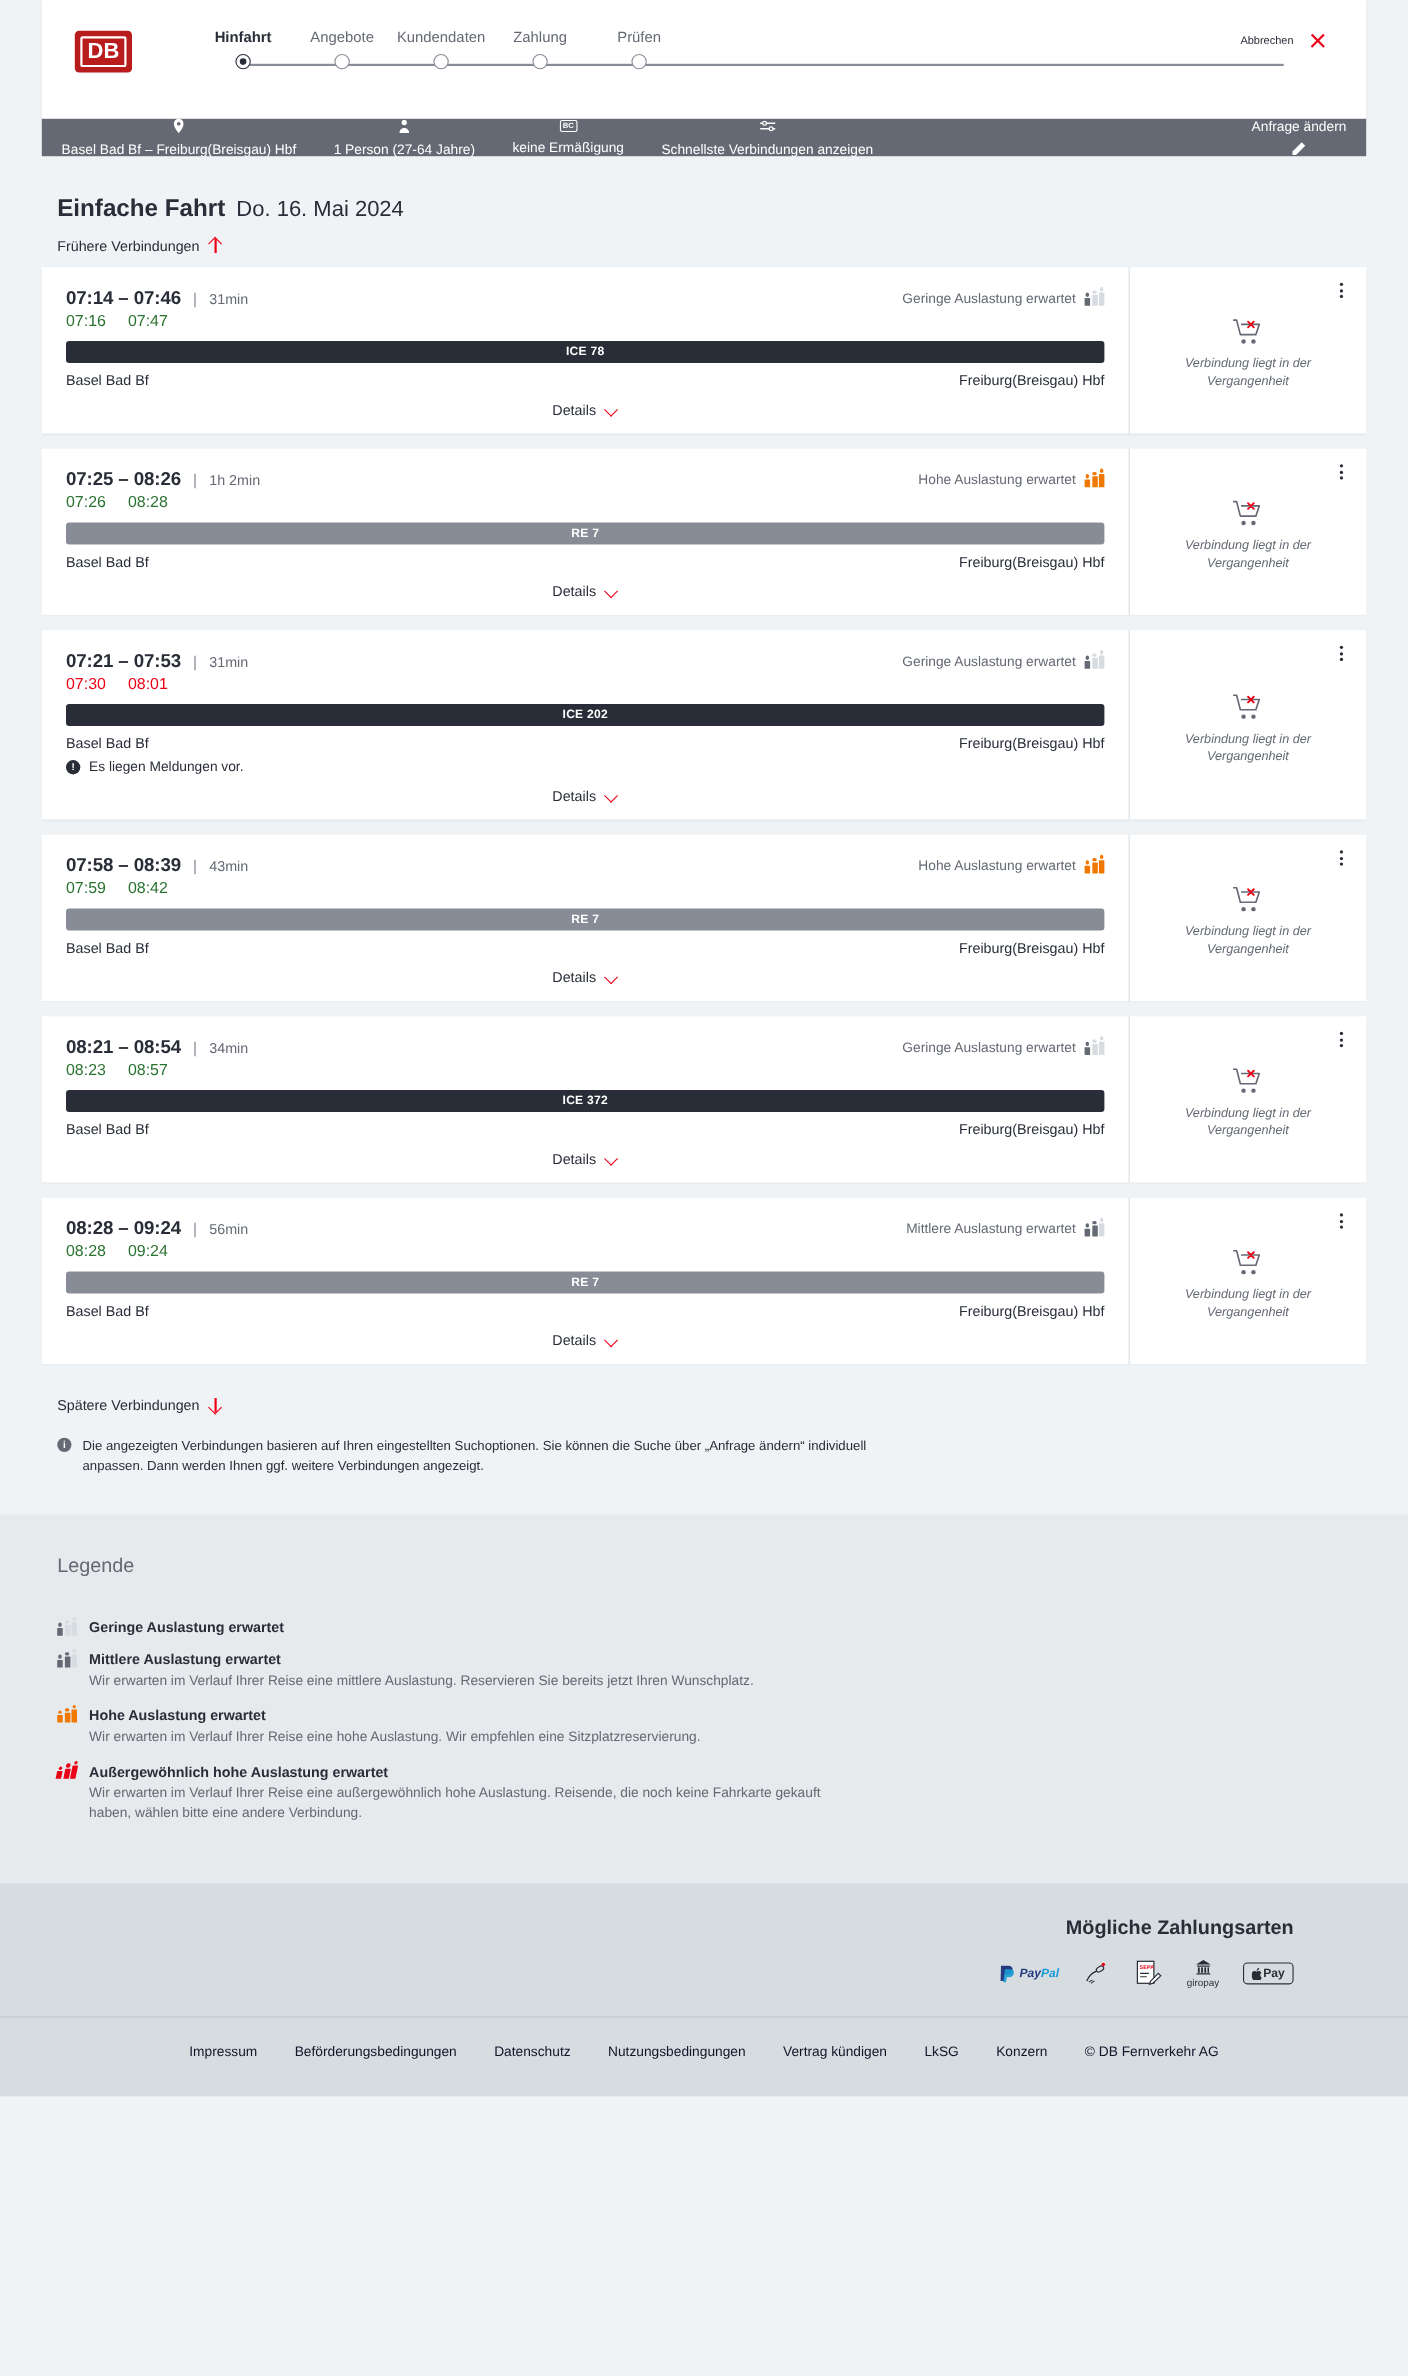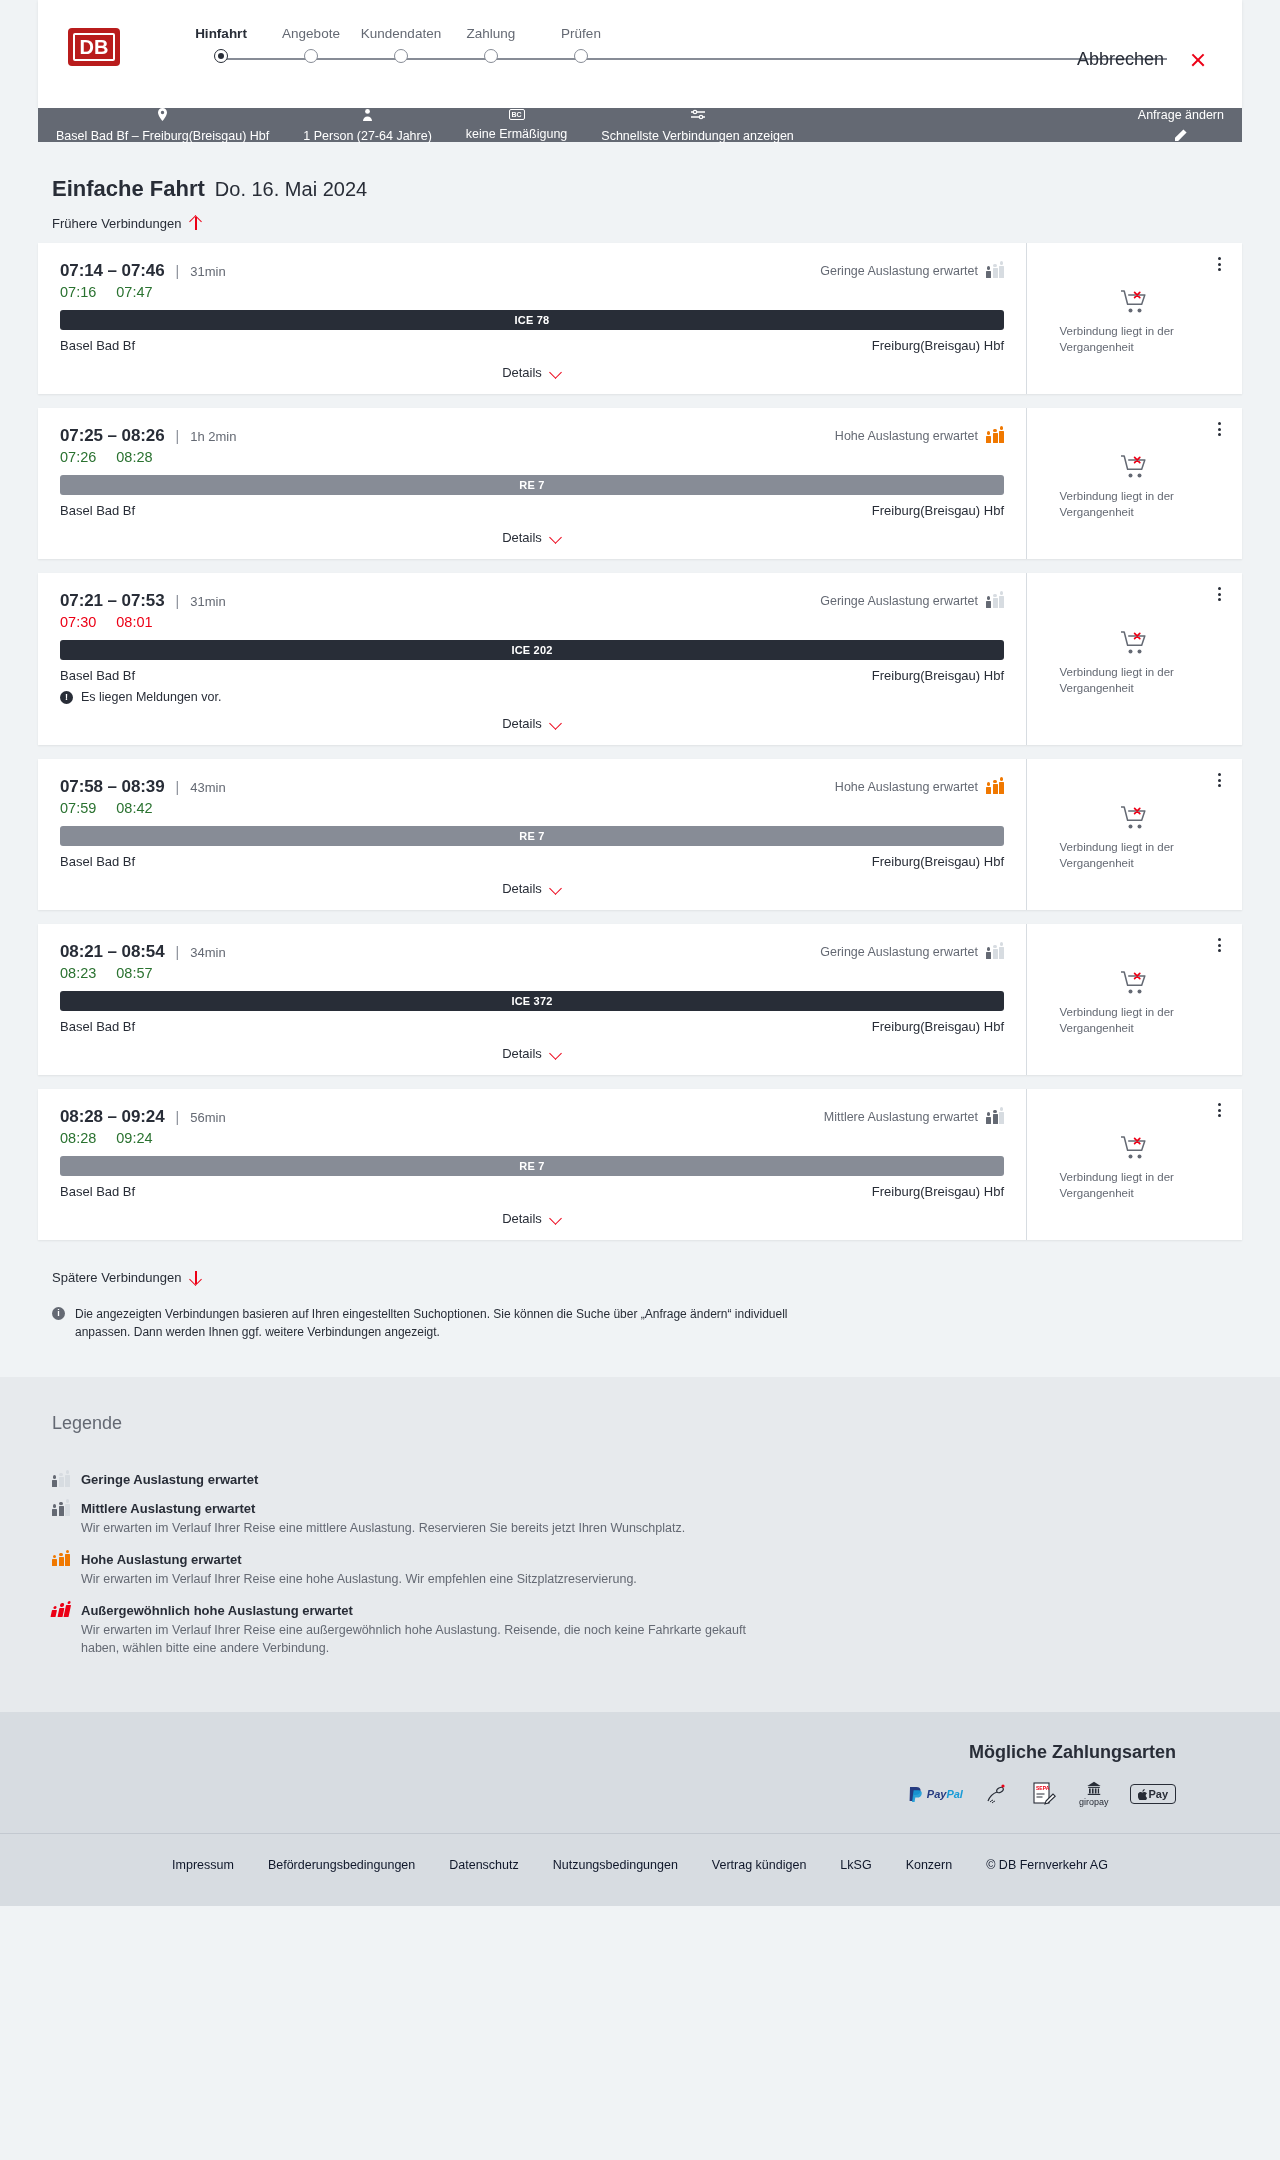--- a/index.html
+++ b/index.html
@@ -91,25 +91,25 @@
     position: absolute;
     left: 3px; top: 3px;
     width: 6px; height: 6px;
     border-radius: 50%;
     background: #282d37;
   }
 
   .cancel-btn {
     position: absolute;
     right: 30px;
-    top: 48px;
+    top: 28px;
     display: flex;
     align-items: center;
-    gap: 26px;
-    font-size: 18px;
+    gap: 14px;
+    font-size: 10px;
     color: #282d37;
     cursor: pointer;
     background: none; border: none;
     font-family: "Liberation Sans", sans-serif;
   }
   .x-icon { width: 16px; height: 16px; position: relative; }
   .x-icon::before, .x-icon::after {
     content: ""; position: absolute; left: 0; top: 7px;
     width: 16px; height: 2.2px; background: #ec0016;
   }
@@ -297,22 +297,23 @@
     width: 18px; height: 22px;
     display: flex; flex-direction: column; align-items: center; justify-content: center;
     gap: 2.5px; cursor: pointer;
     background:none;border:none;padding:0;
   }
   .kebab span { width: 3px; height: 3px; border-radius: 50%; background: #282d37; display:block; }
 
   .cart-wrap { display: flex; flex-direction: column; align-items: center; margin-top: 4px; }
   .cart-icon { width: 30px; height: 26px; position: relative; margin-bottom: 9px; }
   .past-text {
-    font-size: 11.5px; color: #646973; text-align: left; line-height: 1.35;
+    font-size: 11.5px; color: #646973; text-align: center; line-height: 1.35;
     max-width: 150px;
+    font-style: italic;
   }
 
   
   .info-note {
     display: flex; gap: 10px;
     padding: 20px 14px 0 14px;
     font-size: 12px; color: #282d37; line-height: 1.5;
     max-width: 790px;
   }
   .info-circle {

